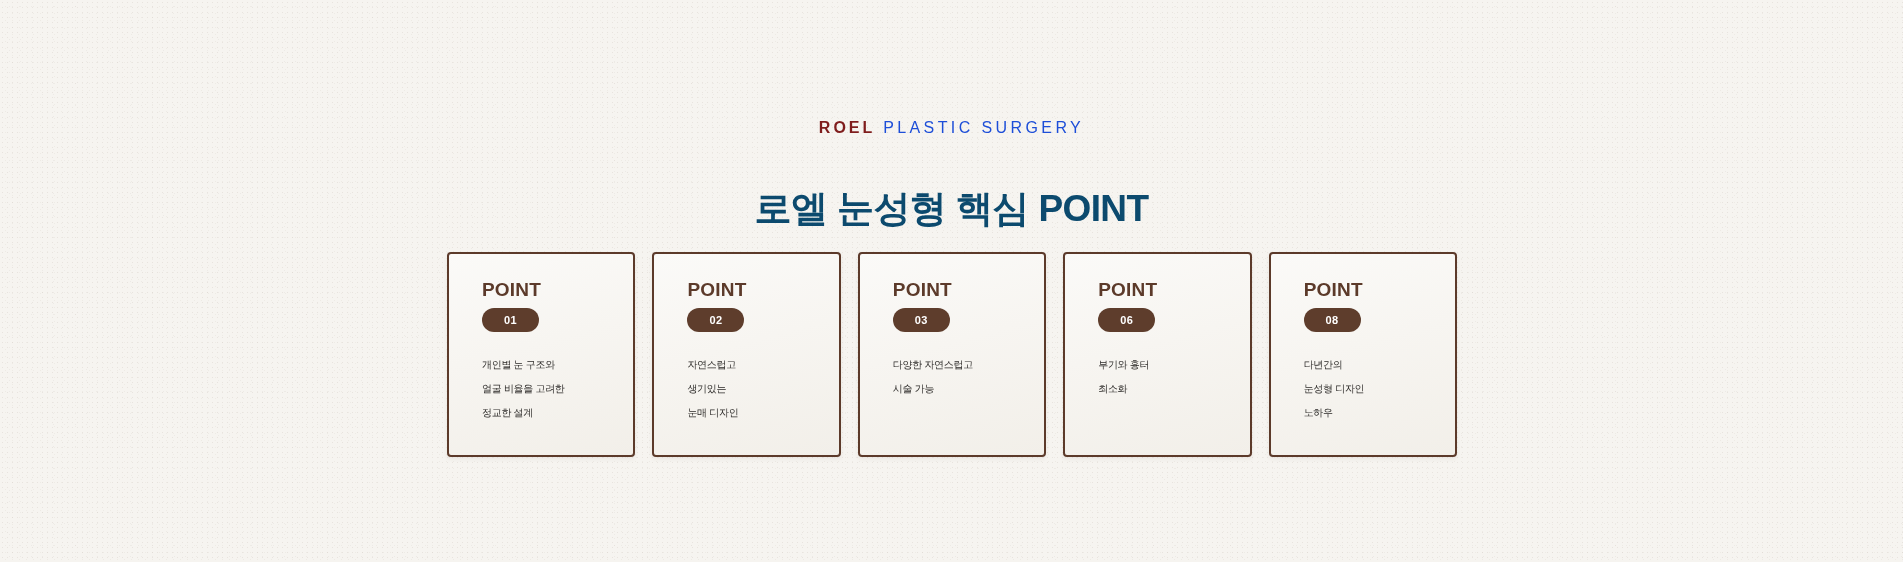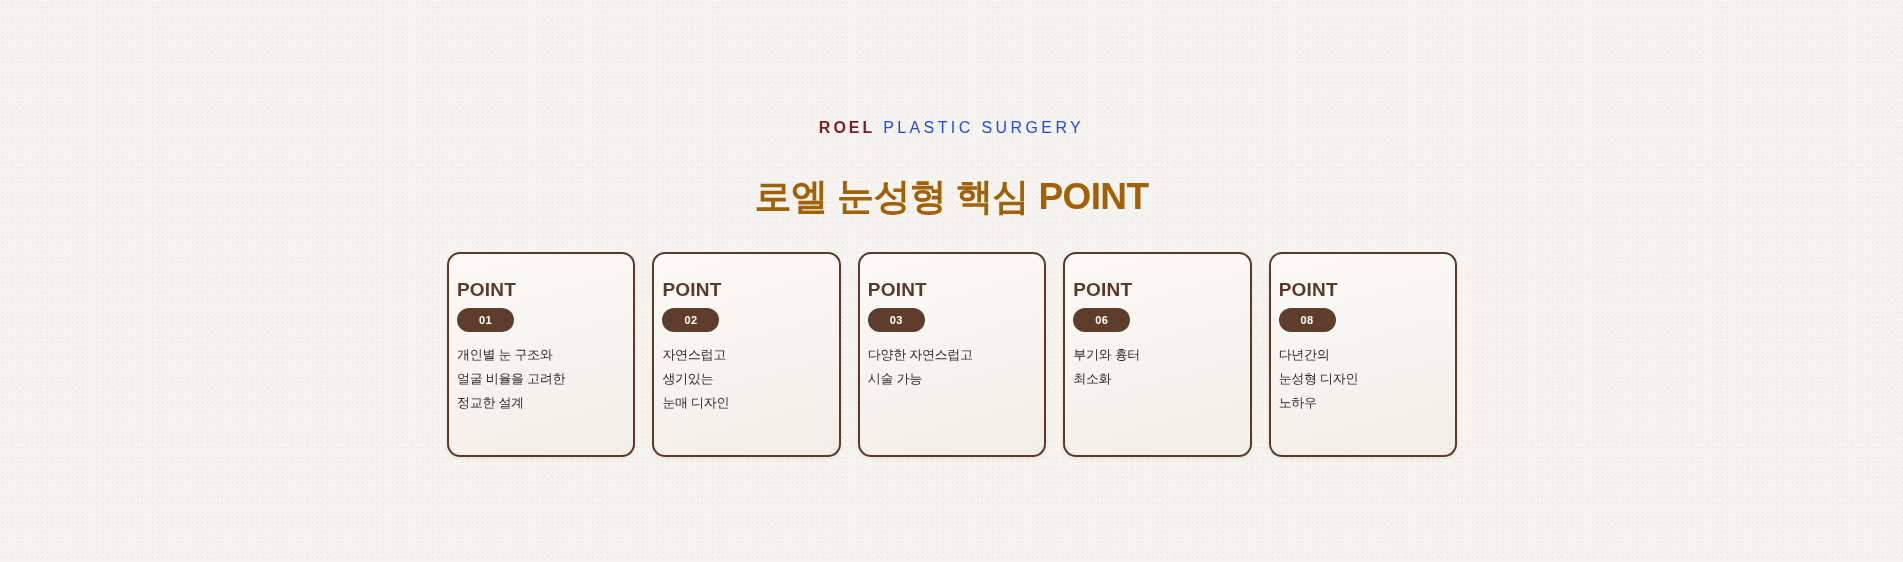--- a/index.html
+++ b/index.html
@@ -47,50 +47,50 @@
     letter-spacing: 3.0px;
     color: #7f1d1d;
   }
   .brand-light {
     font-weight: 400;
     letter-spacing: 3.4px;
     color: #1d4ed8;
   }
   .page-title {
     position: absolute;
-    top: 148px;
+    top: 160px;
     left: 0;
     width: 100%;
     text-align: center;
     white-space: nowrap;
     font-size: 37px;
     line-height: 48px;
     font-weight: 700;
     letter-spacing: -0.6px;
-    color: #a16207;
+    color: #0c4a6e;
   }
 
   
   .cards {
     position: absolute;
     left: 447px;
     top: 252px;
     width: 1010px;
     height: 205px;
     display: flex;
     gap: 17px;
   }
   .card {
     flex: 1 1 0;
     box-sizing: border-box;
     border: 2px solid #5c3a2a;
-    border-radius: 13px;
+    border-radius: 4px;
     background:
       linear-gradient(165deg, #fbfaf8 0%, #f7f5f1 45%, #f2efe9 100%);
-    padding: 25px 0 0 8px;
+    padding: 25px 0 0 33px;
     position: relative;
     box-shadow: 0 2px 4px rgba(90,70,58,0.07);
   }
   .card-point {
     font-size: 19px;
     line-height: 22px;
     font-weight: 700;
     letter-spacing: 0.2px;
     color: #5c3a2a;
   }
@@ -102,22 +102,22 @@
     background: #5e3d2c;
     color: #ffffff;
     font-size: 11px;
     font-weight: 700;
     letter-spacing: 0.4px;
     display: flex;
     align-items: center;
     justify-content: center;
   }
   .card-desc {
-    margin-top: 11px;
-    font-size: 13px;
+    margin-top: 21px;
+    font-size: 10px;
     line-height: 24px;
     font-weight: 500;
     color: #2c2a28;
     white-space: pre-line;
     letter-spacing: -0.3px;
   }
 </style>
 </head>
 <body>
 

